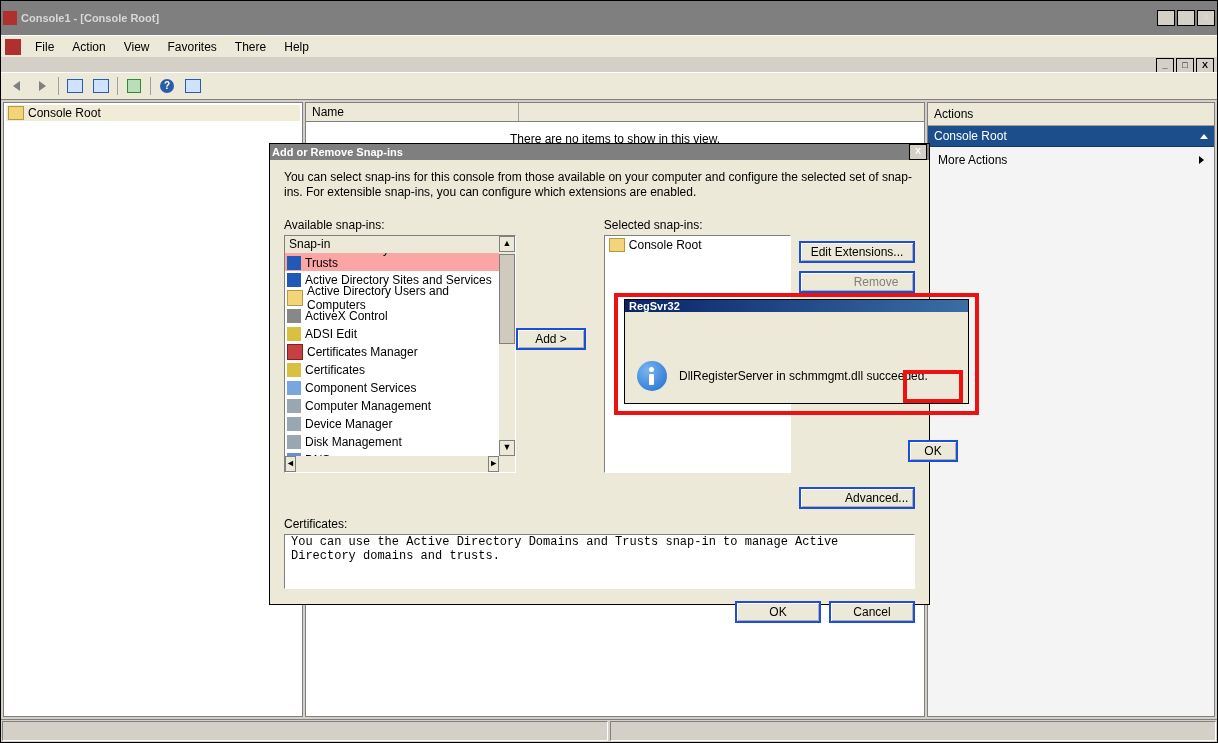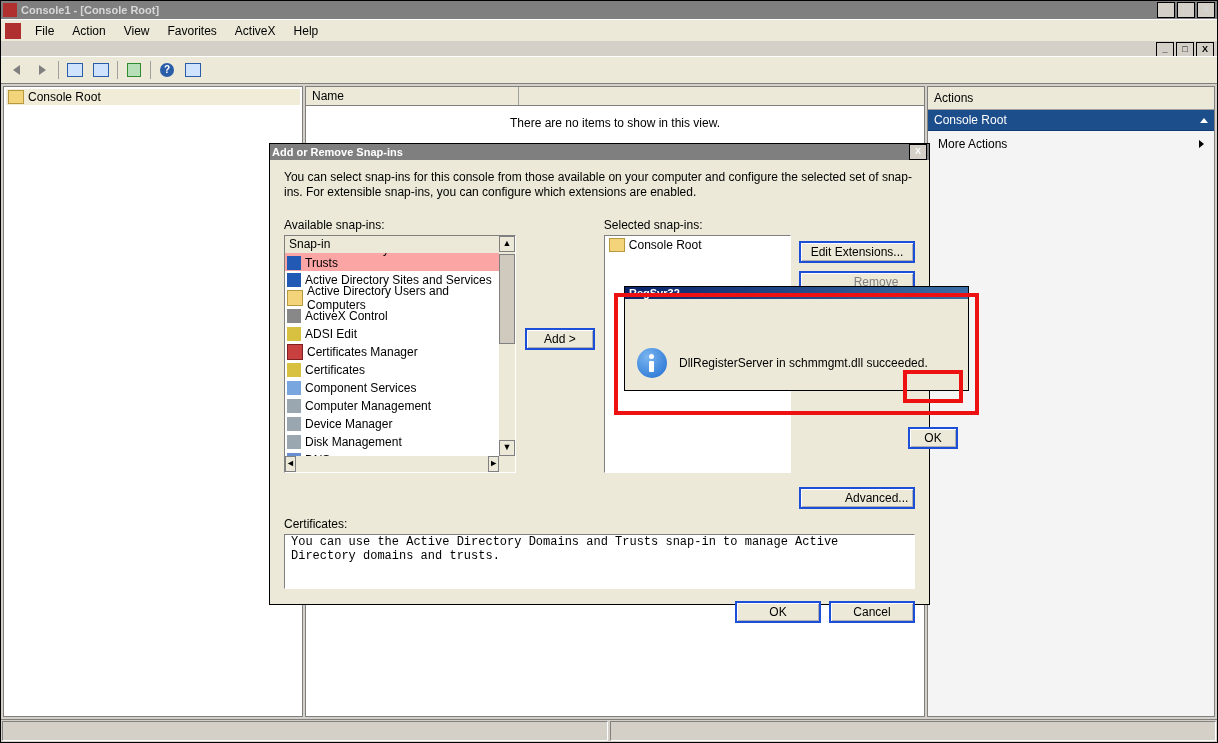--- a/index.html
+++ b/index.html
@@ -34,21 +34,21 @@
     background: #d4d0c8;
     border: 1px solid #000;
     box-sizing: border-box;
     display: flex; flex-direction: column;
   }
   .titlebar {
     height: 18px;
     background: #7f7f7f;
     color: #d8d8d8;
     display: flex; align-items: center;
-    padding: 0 2px;
+    padding: 8px 2px;
     font-size: 11px; font-weight: bold;
   }
   .titlebar .app-icon {
     width: 14px; height: 14px;
     background: #b03030; margin-right: 4px;
   }
   .titlebar-spacer { flex: 1; }
   .caption-btn {
     width: 16px; height: 14px;
     margin-left: 2px;
@@ -132,21 +132,21 @@
   .dlg-title {
     height:18px;background:#7f7f7f;color:#fff;font-weight:bold;font-size:11px;
     display:flex;align-items:center;padding:0 2px;
   }
   .dlg-title span{flex:1;}
   .dlg-body { flex:1;padding:10px 14px 6px 14px; position:relative; }
   .intro { line-height:1.25; margin-bottom:18px; }
 
   .cols { display:flex; align-items:flex-start; }
   .avail-col { width:238px; }
-  .mid-col { width:90px; display:flex;justify-content:center;align-items:center;padding-top:110px;}
+  .mid-col { width:90px; display:flex;align-items:center;padding-top:110px;}
   .sel-col { width:192px; }
   .right-col { width:118px; padding-left:8px; display:flex;flex-direction:column;gap:8px;align-items:flex-start;}
 
   label.col-label { display:block;margin-bottom:3px; }
 
   .avail-list {
     height:238px; overflow:hidden; position:relative;
   }
   .list-head {
     height:17px;background:#ece9d8;border-bottom:1px solid #a0a0a0;display:flex;
@@ -185,21 +185,21 @@
   .desc-box{height:55px;padding:0 6px;font-family:Liberation Mono, monospace;}
 
   .dlg-buttons{display:flex;justify-content:flex-end;gap:8px;padding:6px 14px 10px 0;}
 
   
   .highlight-box{
     position:absolute; left:614px; top:293px; width:365px; height:122px;
     border:4px solid #e11; box-sizing:border-box; pointer-events:none;
   }
   .regsvr-dialog{
-    position:absolute; left:624px; top:286px; width:345px; height:105px;
+    position:absolute; left:624px; top:299px; width:345px; height:105px;
     background:#ece9d8; border:1px solid #000; box-sizing:border-box;
     display:flex;flex-direction:column;gap:43px;
   }
   .regsvr-dialog .rtitle{
     height:18px;
     background:linear-gradient(to right,#0a246a,#3a6ea5);
     color:#fff;font-weight:bold;font-size:11px;
     display:flex;align-items:center;padding:0 4px;
   }
   .regsvr-body{flex:1;display:flex;align-items:center;gap:12px;padding:6px 12px;}
@@ -229,21 +229,21 @@
     <div class="caption-btn">□</div>
     <div class="caption-btn">X</div>
   </div>
 
   <div class="menubar">
     <div class="mic"></div>
     <span>File</span>
     <span>Action</span>
     <span>View</span>
     <span>Favorites</span>
-    <span>ActiveX</span>
+    <span>There</span>
     <span>Help</span>
     <div style="flex:1"></div>
   </div>
   <div class="mdicap-row">
     <div class="caption-btn">_</div>
     <div class="caption-btn">□</div>
     <div class="caption-btn">X</div>
   </div>
 
   <div class="toolbar">

